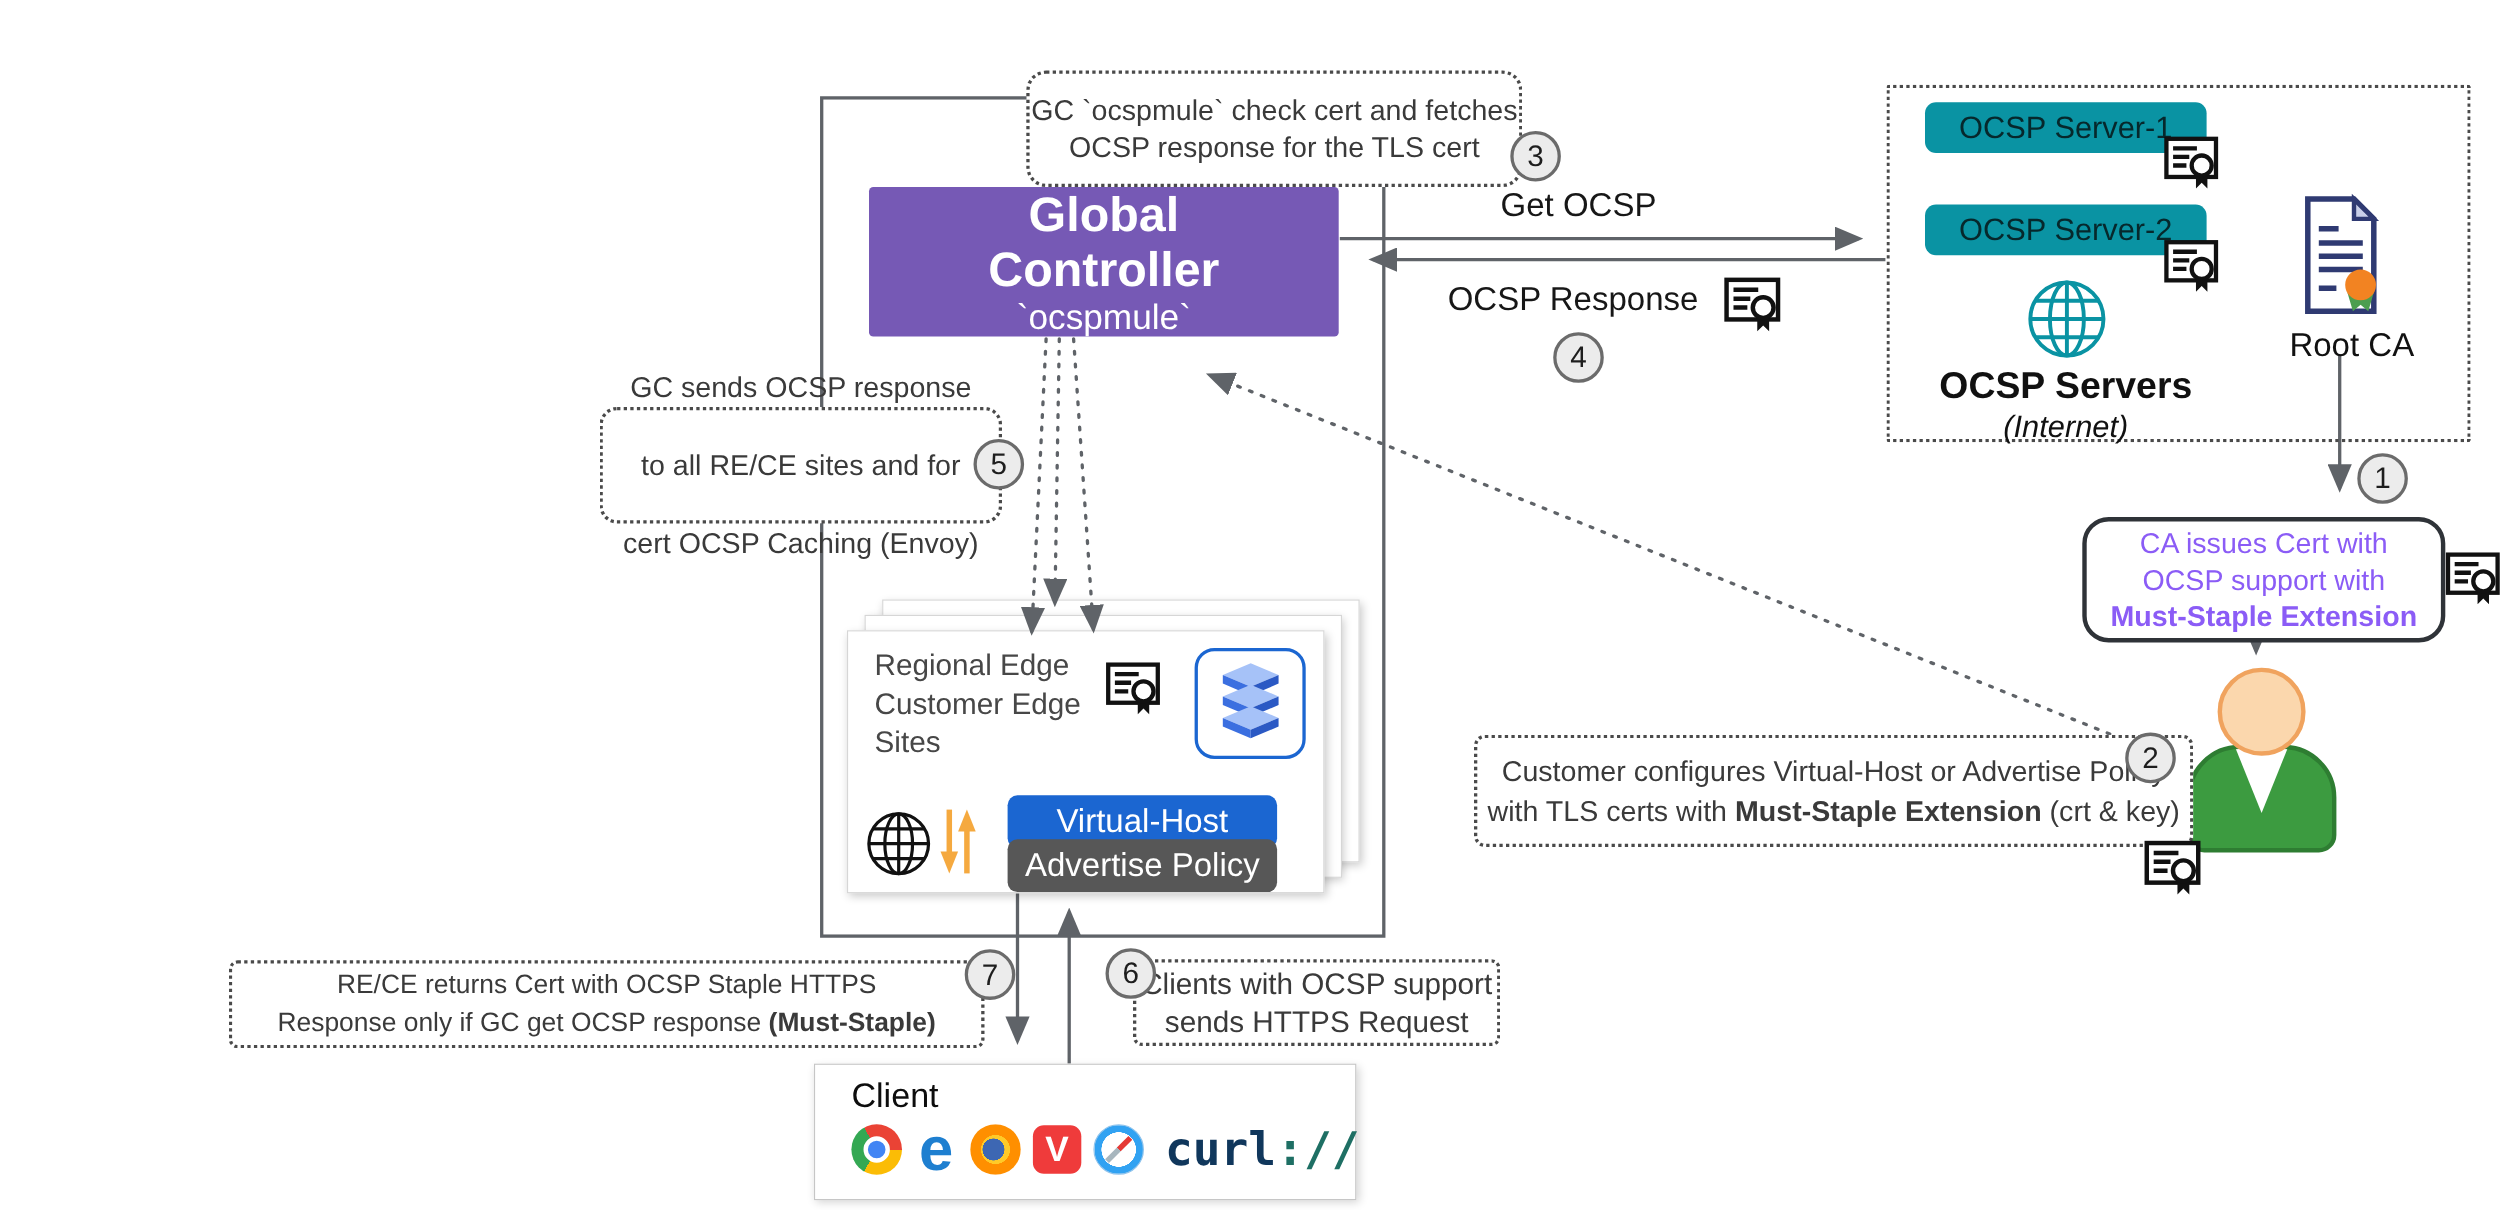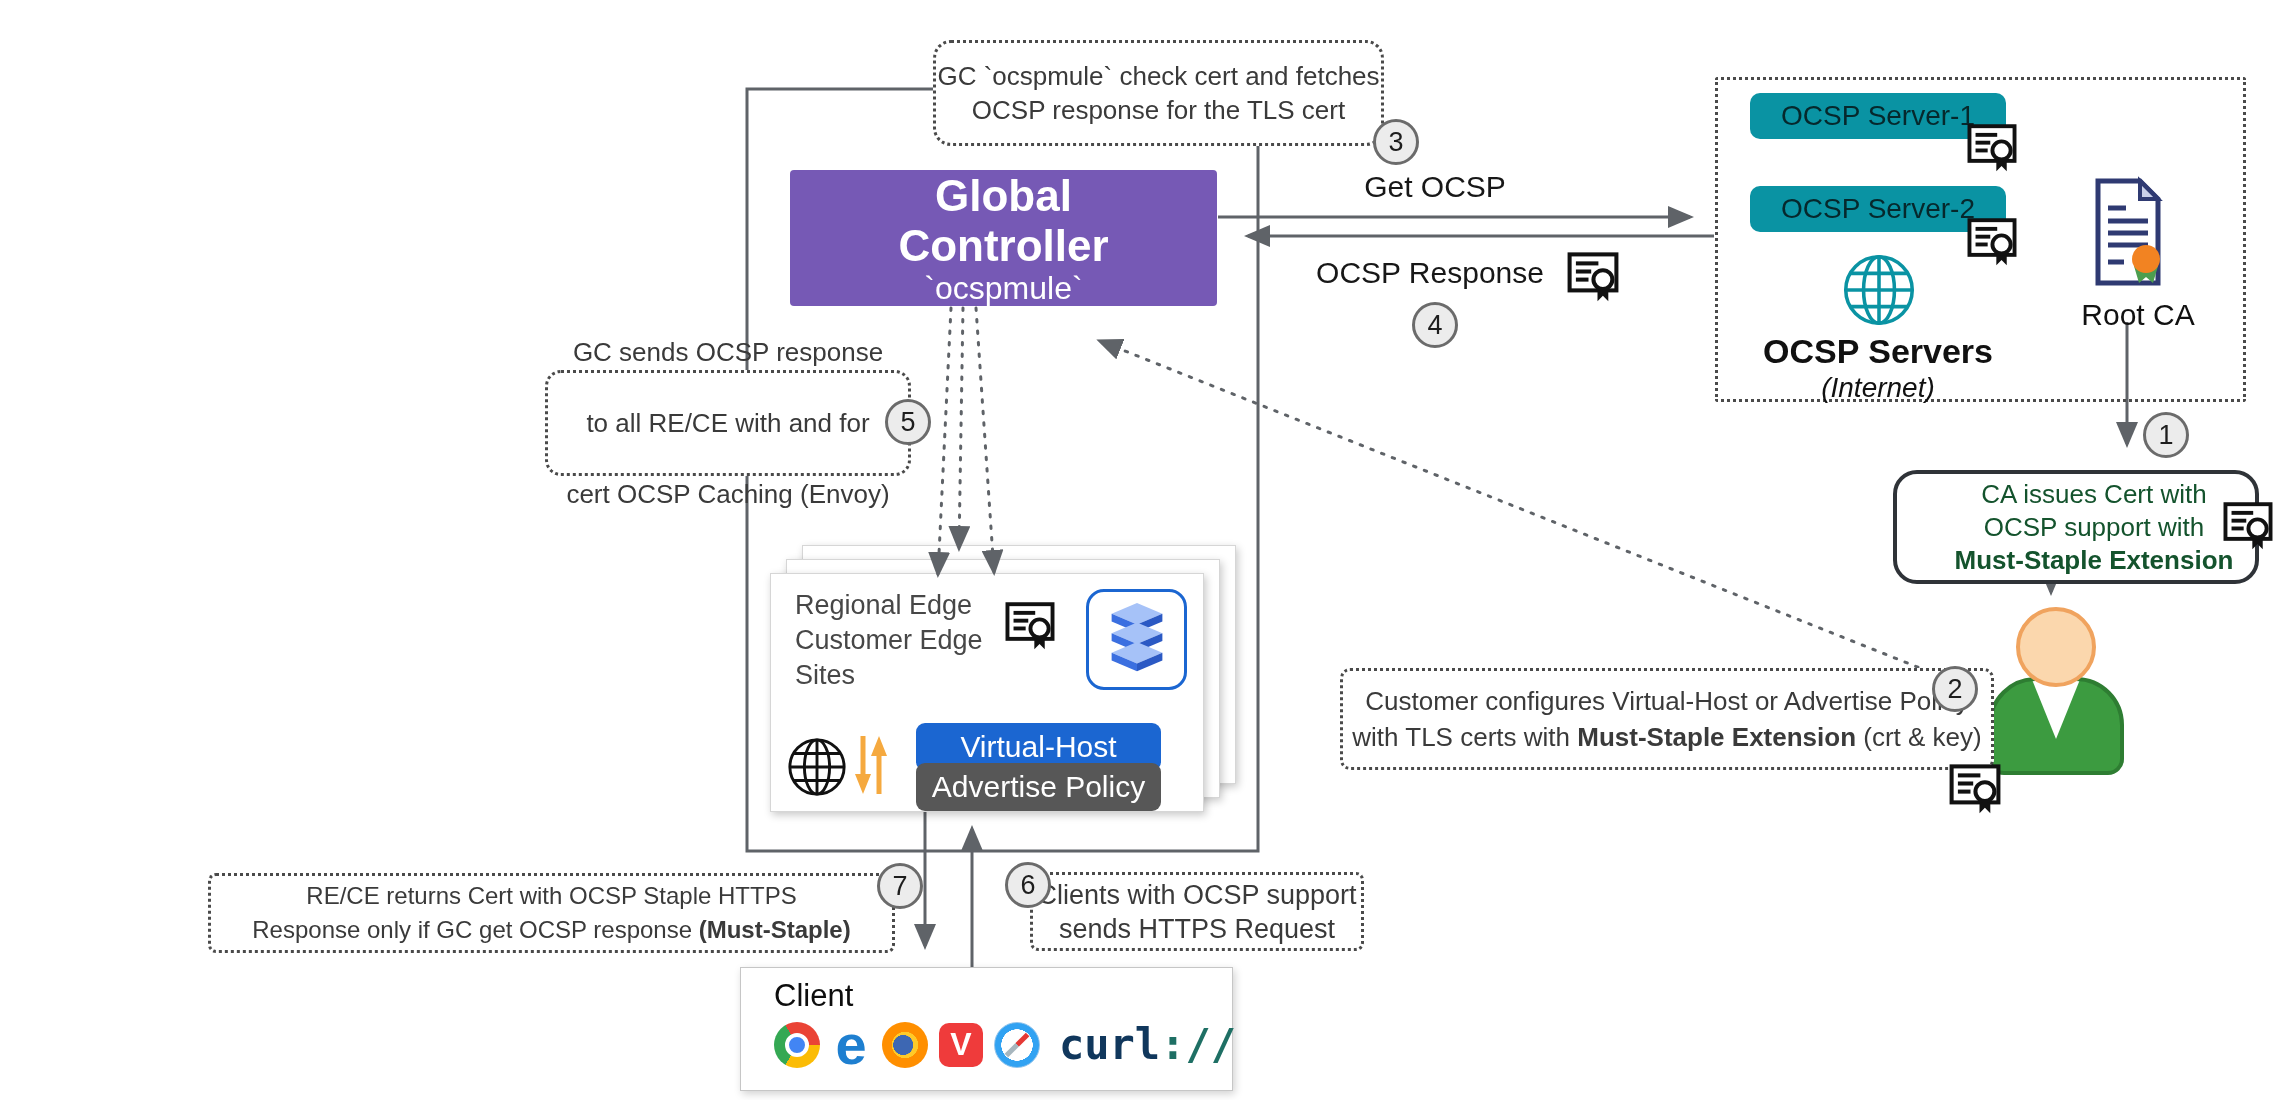--- a/index.html
+++ b/index.html
@@ -24,21 +24,21 @@
   .teal-pill{position:absolute;width:256px;height:46px;border-radius:10px;background:#0A93A3;
     color:#06282c;font-size:28px;display:flex;align-items:center;justify-content:center;z-index:2;}
   .cluster-title{position:absolute;left:20px;top:252px;width:280px;text-align:center;
     font-size:34px;font-weight:bold;color:#111;}
   .cluster-sub{position:absolute;left:20px;top:292px;width:280px;text-align:center;
     font-size:28px;font-style:italic;color:#111;}
   .rootca-label{position:absolute;left:345px;top:218px;width:150px;text-align:center;
     font-size:30px;color:#111;}
   .ca-box{position:absolute;left:1893px;top:470px;width:322px;height:106px;border-radius:24px;
     border:4px solid #2f3338;background:#fff;display:flex;flex-direction:column;
-    justify-content:center;text-align:center;font-size:26px;line-height:33px;color:#14532d;z-index:3;padding-left:36px;}
+    justify-content:center;text-align:center;font-size:26px;line-height:33px;color:#8b5cf6;z-index:3;}
   .cert{position:absolute;z-index:4;}
   .card{position:absolute;width:432px;height:237px;background:#fff;border:1px solid #d6d6d6;
     box-shadow:2px 3px 8px rgba(0,0,0,.22);z-index:2;}
   .site-text{position:absolute;left:24px;top:14px;font-size:27px;line-height:35px;color:#474747;}
   .btn{position:absolute;left:145px;width:245px;height:48px;border-radius:9px;color:#fff;
     font-size:30px;display:flex;align-items:center;justify-content:center;}
   .btn.vh{top:129px;background:#1B66D1;margin-top:20px;}
   .btn.ap{top:189px;background:#575757;}
   .stack-icon{position:absolute;left:315px;top:15px;width:95px;height:95px;border-radius:18px;
     border:3px solid #1B66D1;background:#fff;display:flex;align-items:center;justify-content:center;}
@@ -109,21 +109,21 @@
     <line x1="972" y1="967" x2="972" y2="829" stroke="#5F6368" stroke-width="3" marker-end="url(#ah)"></line>
     <line x1="1950" y1="680" x2="1100" y2="341" stroke="#5F6368" stroke-width="3" stroke-dasharray="2.5 9" stroke-linecap="round" marker-end="url(#ah)"></line>
   </svg>
 
   <svg class="connectors top" width="2290" height="1100">
     <line x1="951" y1="308" x2="938" y2="574" stroke="#5F6368" stroke-width="3" stroke-dasharray="2.5 9" stroke-linecap="round" marker-end="url(#ah)"></line>
     <line x1="963" y1="308" x2="959" y2="548" stroke="#5F6368" stroke-width="3" stroke-dasharray="2.5 9" stroke-linecap="round" marker-end="url(#ah)"></line>
     <line x1="976" y1="308" x2="994" y2="572" stroke="#5F6368" stroke-width="3" stroke-dasharray="2.5 9" stroke-linecap="round" marker-end="url(#ah)"></line>
   </svg>
 
-  <div class="note" style="left:933px;top:40px;width:445px;height:100px;border-radius:18px;">
+  <div class="note" style="left:933px;top:64px;width:445px;height:100px;border-radius:18px;">
     <div>GC `ocspmule` check cert and fetches OCSP response for the TLS cert</div>
   </div>
   <div class="badge" style="left:1373px;top:119px;">
     <span>3</span>
   </div>
 
   <div class="gc-box">
     <div class="gc-title">Global</div>
     <div class="gc-title">Controller</div>
     <div class="gc-sub">`ocspmule`</div>
@@ -191,21 +191,21 @@
   <div class="note" style="left:1340px;top:668px;width:648px;height:96px;border-radius:10px;font-size:26px;line-height:36px;">
     <div>Customer configures Virtual-Host or Advertise Policy</div>
     <div><span>with TLS certs with </span><span class="b">Must-Staple Extension</span><span> (crt &amp; key)</span></div>
   </div>
   <div class="badge" style="left:1932px;top:666px;">
     <span>2</span>
   </div>
 
   <div class="note" style="left:545px;top:370px;width:360px;height:100px;border-radius:16px;gap:37px;">
     <div>GC sends OCSP response</div>
-    <div>to all RE/CE with and for</div>
+    <div>to all RE/CE sites and for</div>
     <div>cert OCSP Caching (Envoy)</div>
   </div>
   <div class="badge" style="left:885px;top:399px;">
     <span>5</span>
   </div>
 
   <div class="card" style="left:802px;top:545px;"></div>
   <div class="card" style="left:786px;top:559px;"></div>
   <div class="card" style="left:770px;top:573px;">
     <div class="site-text">

